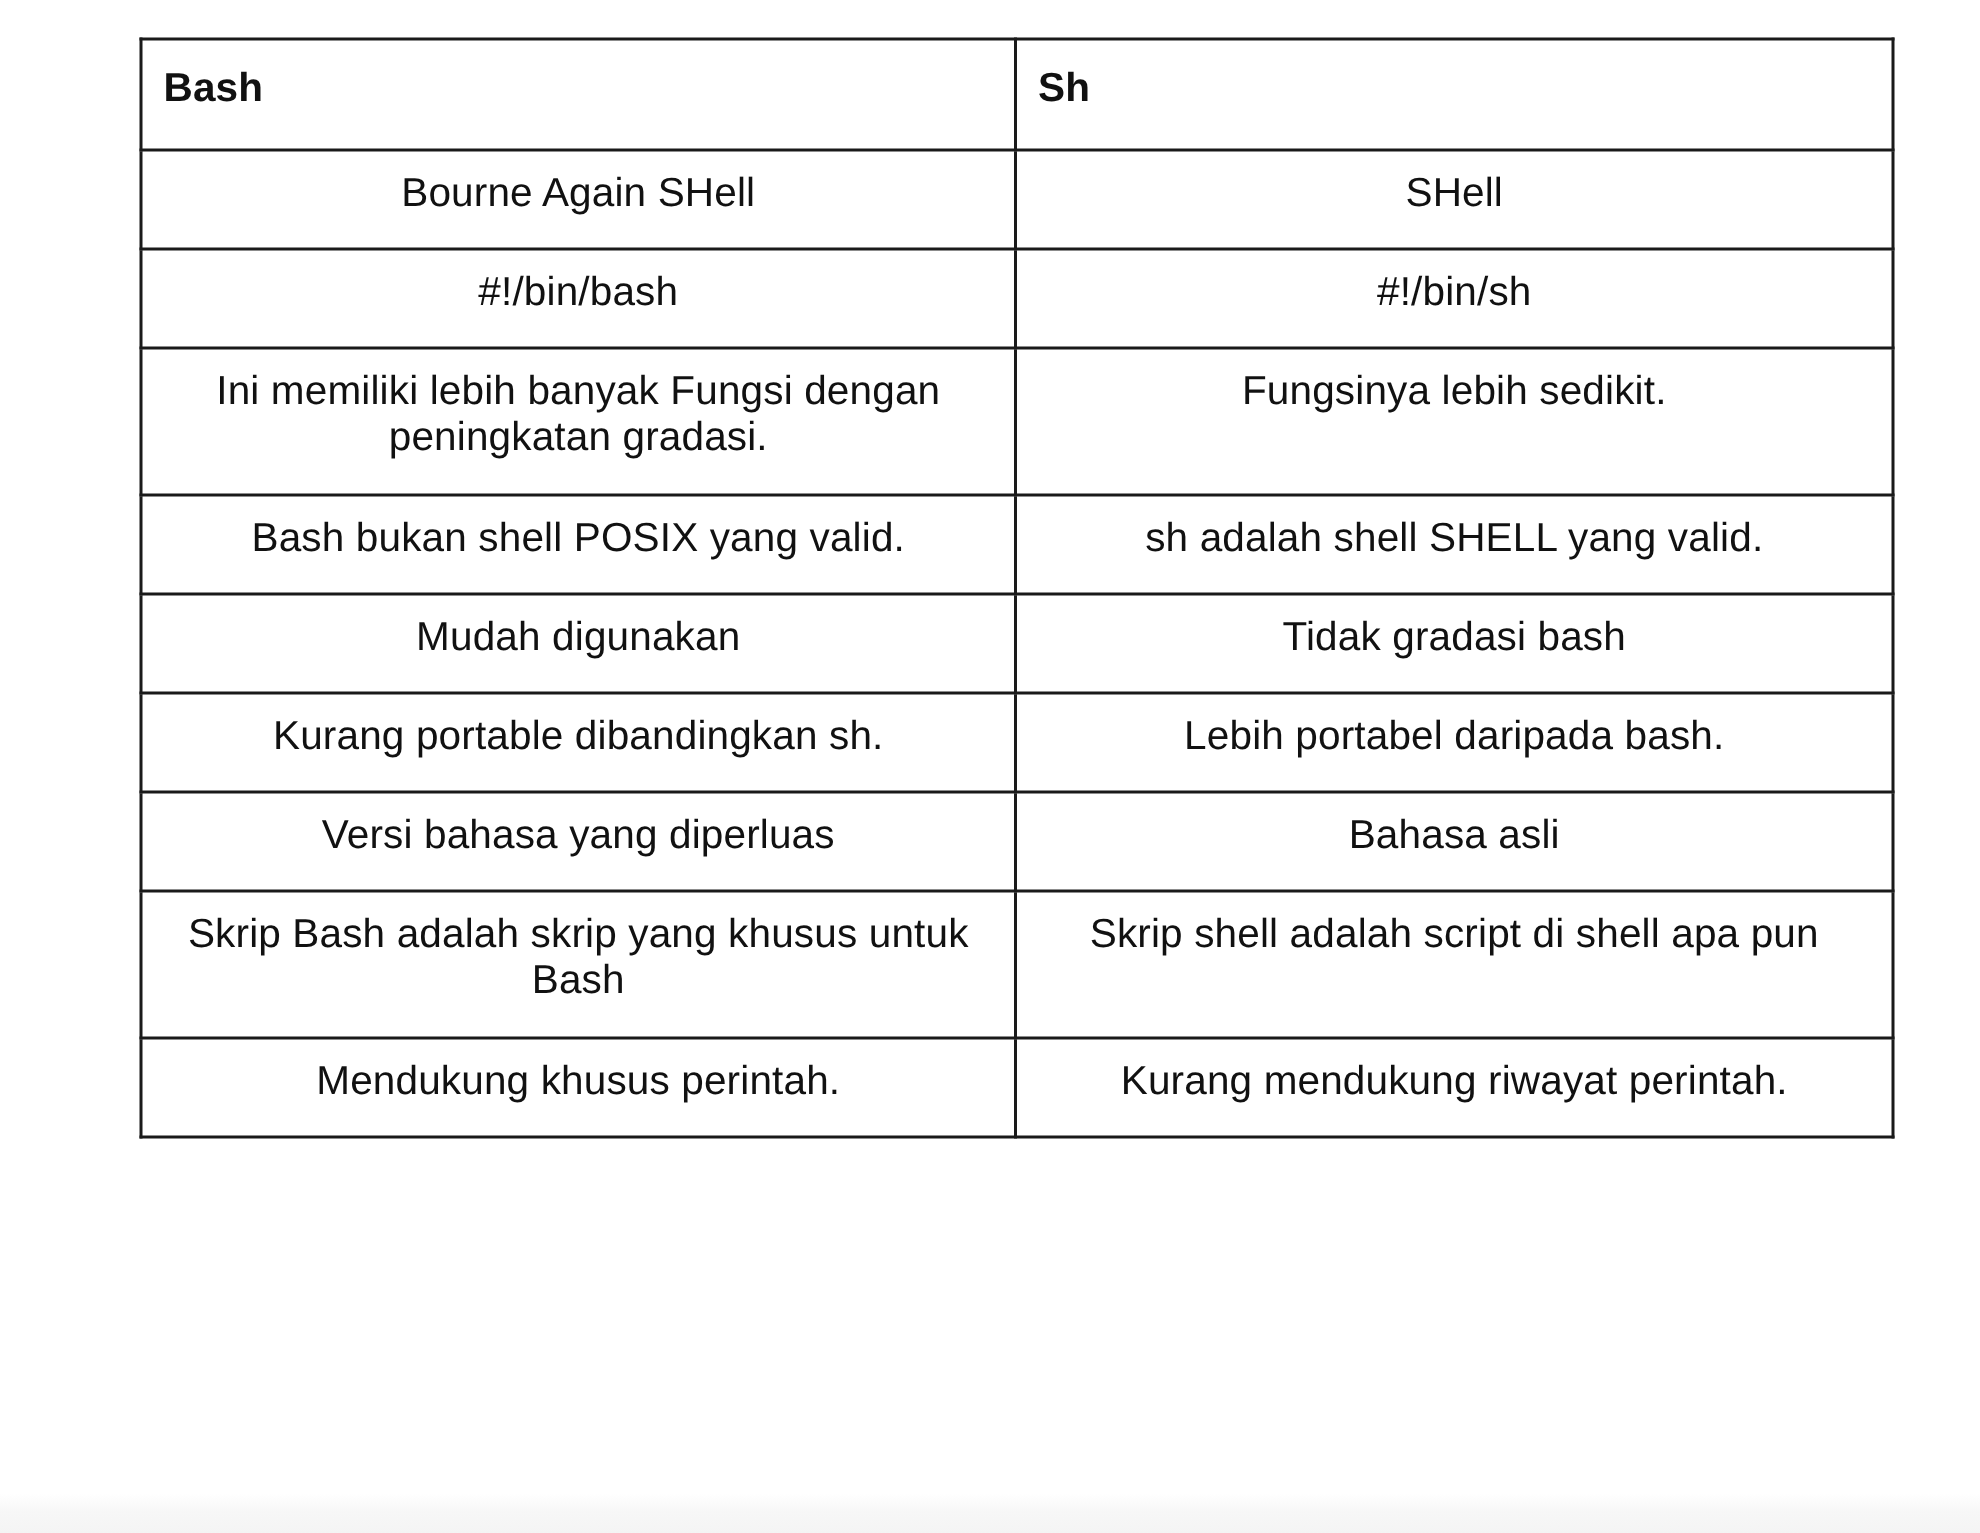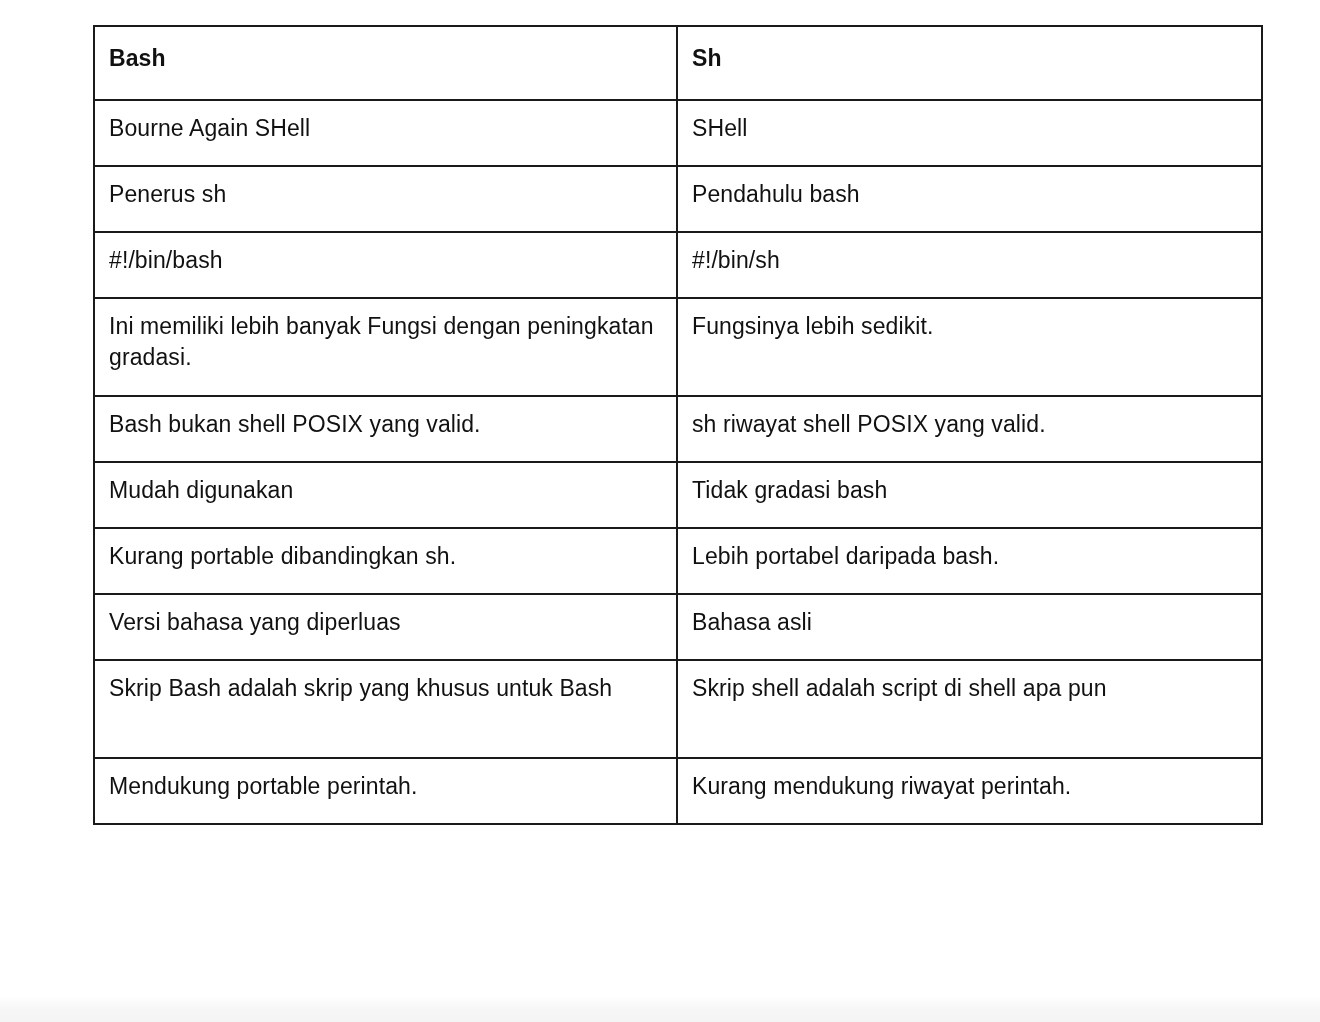--- a/index.html
+++ b/index.html
@@ -43,37 +43,38 @@
 
   table.compare col.col-left  { width: 583px; }
   table.compare col.col-right { width: 585px; }
 
   table.compare th,
   table.compare td {
     border: 2px solid #1a1a1a;
     padding: 12px 14px 12px 14px;
     text-align: left;
     vertical-align: top;
-    font-size: 23px;
+    font-size: 27px;
     line-height: 31px;
     font-weight: normal;
     color: #111111;
     letter-spacing: 0.1px;
   }
 
   table.compare thead th {
     font-weight: bold;
     height: 40px;
     padding-top: 16px;
     padding-bottom: 16px;
   }
 
   
   table.compare tbody tr td {
     height: 40px;
+    text-align: center;
   }
 
   
   table.compare tbody tr.tall td {
     height: 72px;
   }
 
   .cell-text {
     display: block;
   }
@@ -101,48 +102,40 @@
         <tr>
           <td>
             <span class="cell-text">Bourne Again SHell</span>
           </td>
           <td>
             <span class="cell-text">SHell</span>
           </td>
         </tr>
         <tr>
           <td>
-            <span class="cell-text">Penerus sh</span>
-          </td>
-          <td>
-            <span class="cell-text">Pendahulu bash</span>
-          </td>
-        </tr>
-        <tr>
-          <td>
             <span class="cell-text">#!/bin/bash</span>
           </td>
           <td>
             <span class="cell-text">#!/bin/sh</span>
           </td>
         </tr>
         <tr class="tall">
           <td>
             <span class="cell-text">Ini memiliki lebih banyak Fungsi dengan peningkatan gradasi.</span>
           </td>
           <td>
             <span class="cell-text">Fungsinya lebih sedikit.</span>
           </td>
         </tr>
         <tr>
           <td>
             <span class="cell-text">Bash bukan shell POSIX yang valid.</span>
           </td>
           <td>
-            <span class="cell-text">sh riwayat shell POSIX yang valid.</span>
+            <span class="cell-text">sh adalah shell SHELL yang valid.</span>
           </td>
         </tr>
         <tr>
           <td>
             <span class="cell-text">Mudah digunakan</span>
           </td>
           <td>
             <span class="cell-text">Tidak gradasi bash</span>
           </td>
         </tr>
@@ -165,21 +158,21 @@
         <tr class="tall">
           <td>
             <span class="cell-text">Skrip Bash adalah skrip yang khusus untuk Bash</span>
           </td>
           <td>
             <span class="cell-text">Skrip shell adalah script di shell apa pun</span>
           </td>
         </tr>
         <tr>
           <td>
-            <span class="cell-text">Mendukung portable perintah.</span>
+            <span class="cell-text">Mendukung khusus perintah.</span>
           </td>
           <td>
             <span class="cell-text">Kurang mendukung riwayat perintah.</span>
           </td>
         </tr>
       </tbody>
   </table>
 </div>
 
 <div class="page-bottom-band"></div>

